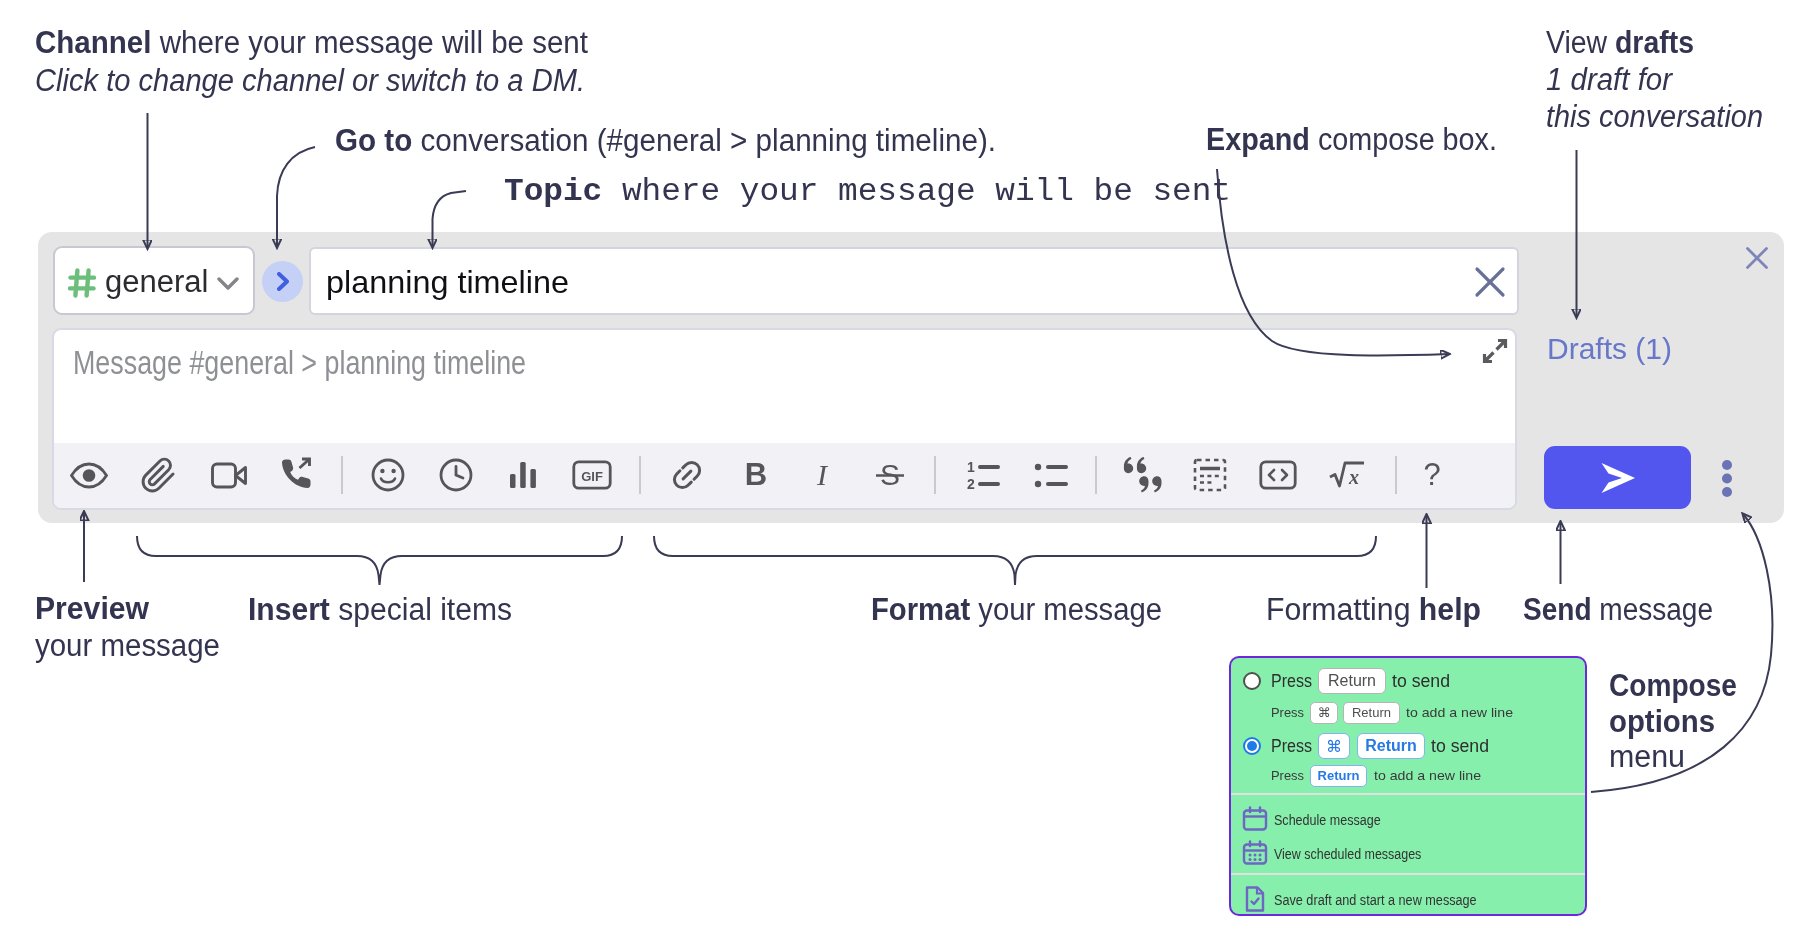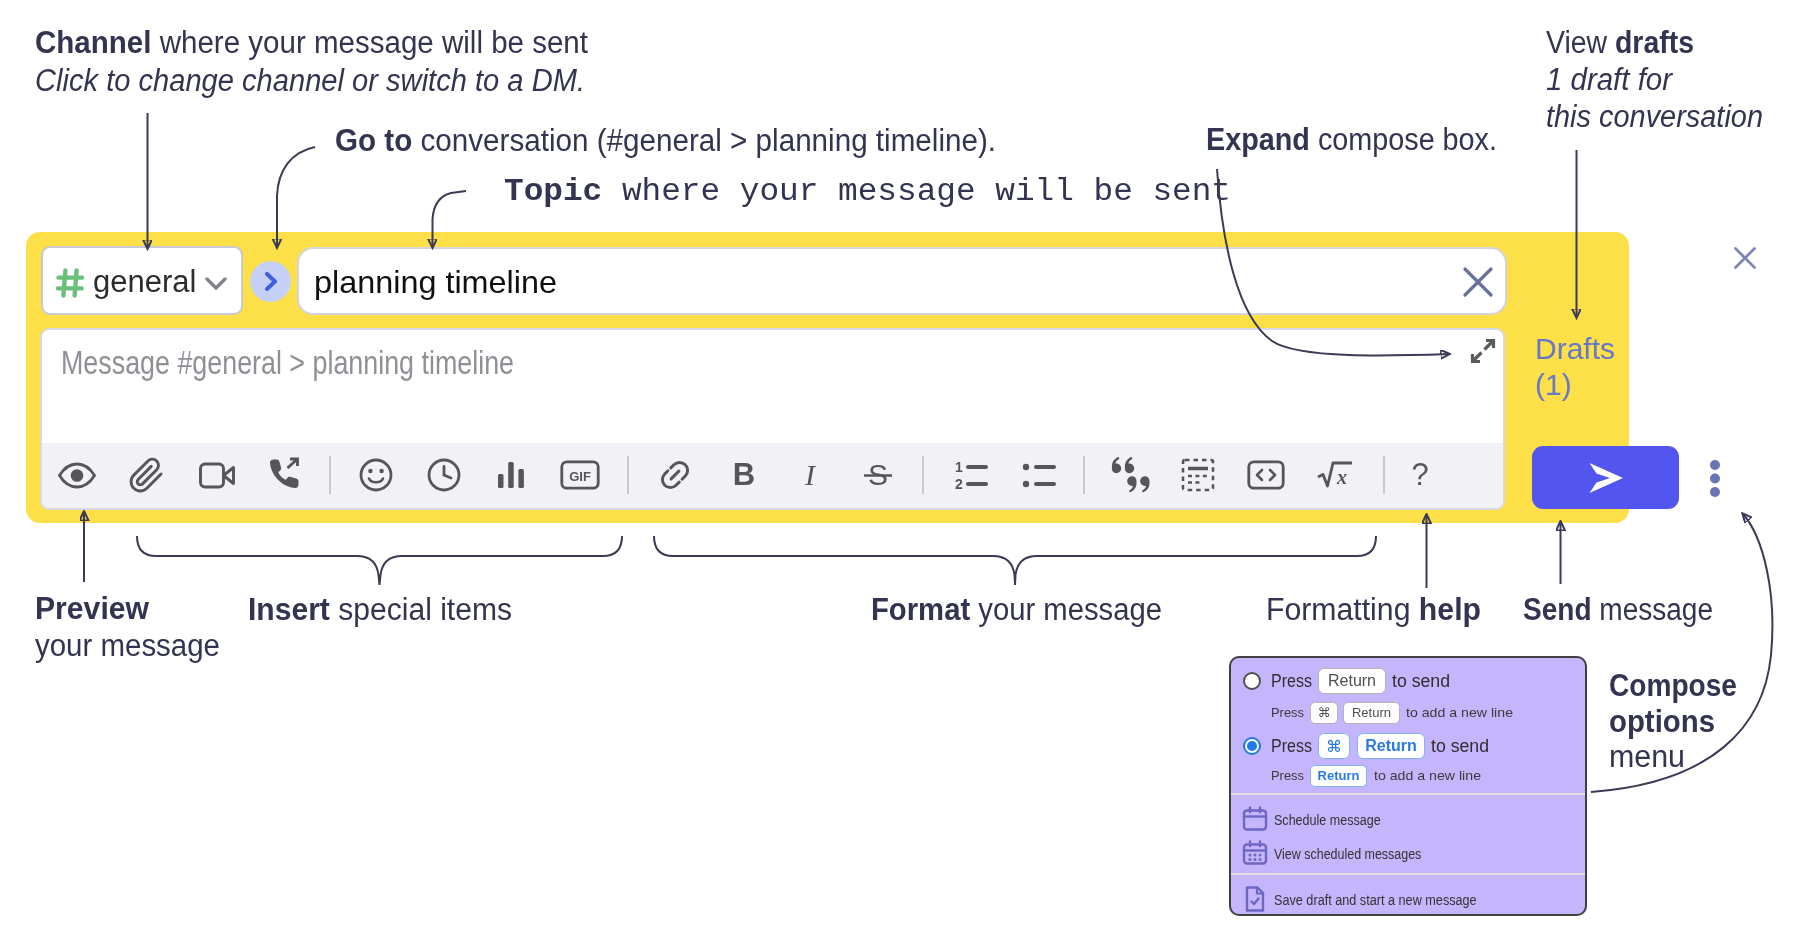--- a/index.html
+++ b/index.html
@@ -11,53 +11,53 @@
   .ann { position:absolute; white-space:nowrap; font-size:31px; line-height:38px; color:#333450; }
   .fit { display:inline-block; transform-origin:0 50%; white-space:nowrap; }
   .b { font-weight:bold; }
   .i { font-style:italic; }
 
   
   #overlay { position:absolute; left:0; top:0; width:1814px; height:944px; pointer-events:none; z-index:9; }
   #overlay path { stroke:#3a3b55; stroke-width:2; fill:none; }
 
   
-  #compose { position:absolute; left:26px; top:232px; width:1603px; height:291px;
-    background:#fde047; border-radius:14px; }
+  #compose { position:absolute; left:38px; top:232px; width:1746px; height:291px;
+    background:#e5e5e5; border-radius:14px; }
   #channel-selector { position:absolute; left:15px; top:14px; width:202px; height:69px;
     background:#fff; border:2px solid #c7c8d2; border-radius:9px; cursor:pointer; }
   #channel-selector .hash { position:absolute; left:13px; top:20px; }
   #channel-selector .lbl { position:absolute; left:50px; top:15px; font-size:31px; line-height:38px; color:#2b2b30; }
   #channel-selector .chev { position:absolute; left:162px; top:29px; }
   #go-btn { position:absolute; left:224px; top:29px; width:41px; height:41px; border-radius:50%;
     background:#c5d0f6; cursor:pointer; }
   #go-btn svg { position:absolute; left:15px; top:11px; }
   #topic-box { position:absolute; left:271px; top:15px; width:1210px; height:68px;
-    background:#fff; border:2px solid #d3d4dd; border-radius:16px; }
+    background:#fff; border:2px solid #d3d4dd; border-radius:6px; }
   #topic-box .val { position:absolute; left:15px; top:13px; font-size:32px; line-height:40px; color:#101014; }
   #topic-clear { position:absolute; left:1162px; top:16px; width:34px; height:34px; cursor:pointer; }
   #msg-box { position:absolute; left:14px; top:96px; width:1465px; height:182px;
     background:#fff; border:2px solid #d7d9e4; border-radius:9px; overflow:hidden; }
   #msg-placeholder { position:absolute; left:19px; top:13px; font-size:33px; line-height:40px; color:#8f9095; }
   #expand-btn { position:absolute; left:1428px; top:8px; width:26px; height:26px; cursor:pointer; }
   #toolbar { position:absolute; left:0; right:0; bottom:0; height:65px; background:#f2f2f6; }
   .tbi { position:absolute; top:10px; width:44px; height:44px; display:flex; align-items:center;
     justify-content:center; cursor:pointer; color:#55555a; }
   .tbd { position:absolute; top:13px; width:2px; height:38px; background:#c9c9d0; }
   #drafts-link { position:absolute; left:1509px; top:99px; font-size:30px; line-height:36px;
     color:#6777c9; cursor:pointer; }
   #send-btn { position:absolute; left:1506px; top:214px; width:147px; height:63px; border-radius:11px;
     background:#5256ee; border:none; cursor:pointer; }
   #send-btn svg { position:absolute; left:56px; top:16px; }
   #ellipsis-btn { position:absolute; left:1680px; top:227px; width:18px; height:40px; cursor:pointer; }
   #close-btn { position:absolute; left:1707px; top:14px; width:24px; height:24px; cursor:pointer; }
 
   
-  #popup { position:absolute; left:1229px; top:656px; width:358px; height:260px; background:#c4b5fd;
-    border:2px solid #404040; border-radius:10px; }
+  #popup { position:absolute; left:1229px; top:656px; width:358px; height:260px; background:#86efac;
+    border:2px solid #6d28d9; border-radius:10px; }
   .pp { position:absolute; white-space:nowrap; color:#2e2e2e; }
   .pp-main { font-size:17.5px; line-height:26px; }
   .pp-sub  { font-size:13.5px; line-height:22px; color:#3a3a3a; }
   .pp-item { font-size:14px; line-height:26px; color:#333333; }
   .kbd { position:absolute; background:#fff; border:1.5px solid #b5b5b5; border-radius:6px;
     color:#4f4f4f; display:flex; align-items:center; justify-content:center;
     font-size:16px; font-family:"Liberation Sans","DejaVu Sans",sans-serif; }
   .kbd.small { font-size:13px; border-radius:5px; }
   .kbd.blue { border-color:#82b4f5; color:#2779e3; }
   .radio { position:absolute; width:18px; height:18px; border-radius:50%; border:2px solid #4f4f4f;

